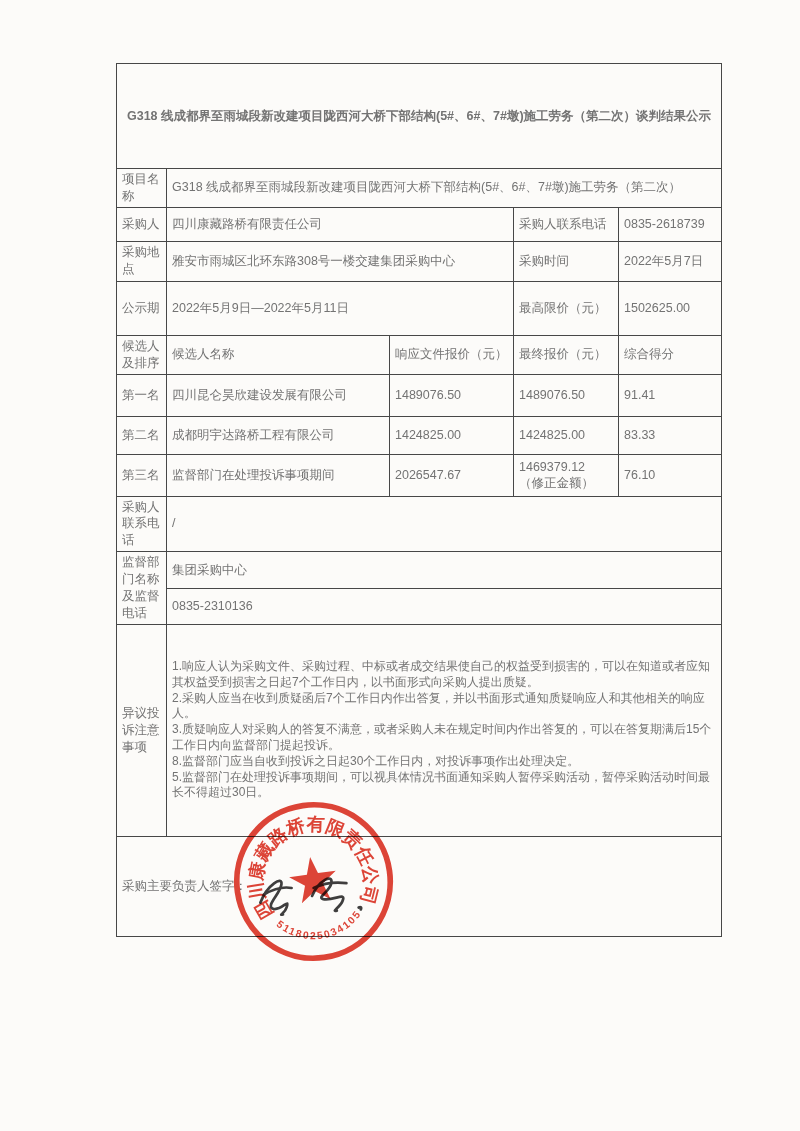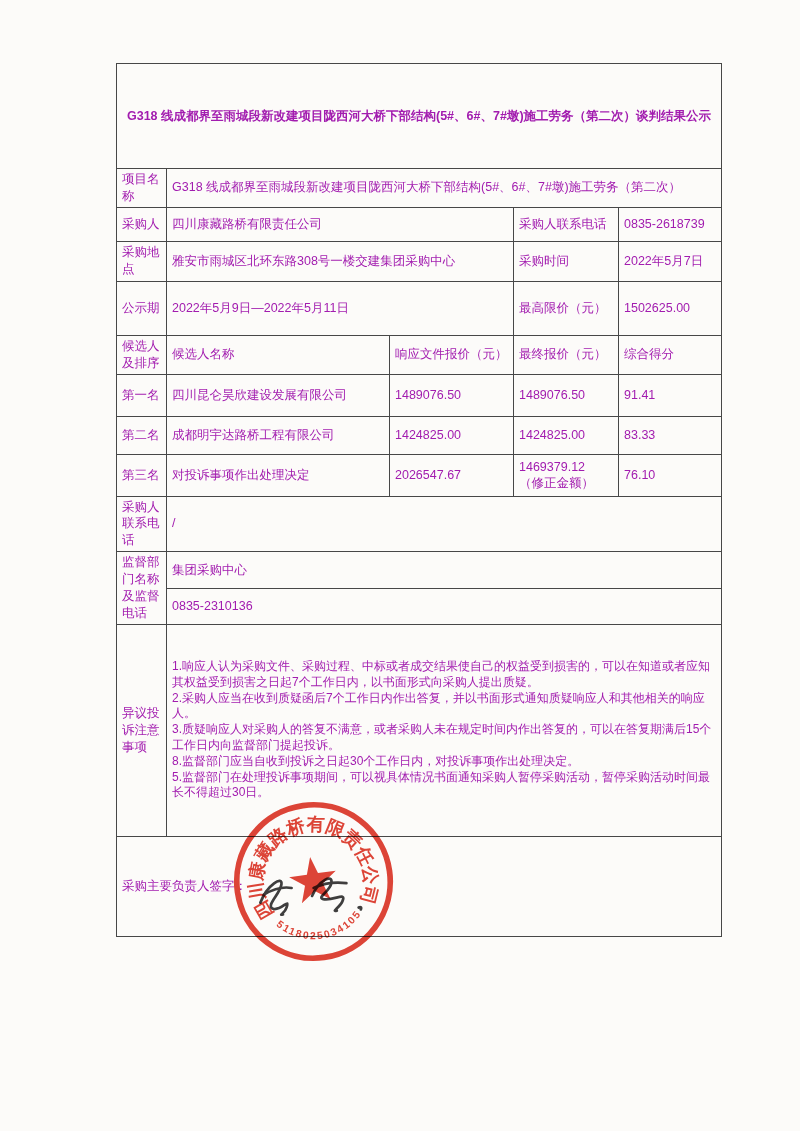--- a/index.html
+++ b/index.html
@@ -14,21 +14,21 @@
   table.main{
     position:absolute;left:116px;top:63px;
     width:605px;table-layout:fixed;border-collapse:collapse;
     background:transparent;
   }
   table.main td{
     border:1.6px solid #474747;
     padding:2px 5px;
     font-size:12.5px;line-height:1.35;
     vertical-align:middle;
-    color:#a21caf;
+    color:#737373;
     word-break:break-all;
   }
   td.title-cell{
     height:100px;text-align:center;font-weight:bold;
     font-size:17px;line-height:1.65;padding:4px 26px;color:#171717;
   }
   td.lbl{text-align:left;padding:2px 4px;}
   td.c{text-align:left;}
   td.l{text-align:left;padding-left:9px;}
   td.small{font-size:12px;}
@@ -117,21 +117,21 @@
     </tr>
     <tr style="height:38px">
       <td class="c">第二名</td>
       <td class="c">成都明宇达路桥工程有限公司</td>
       <td class="c">1424825.00</td>
       <td class="c">1424825.00</td>
       <td class="c">83.33</td>
     </tr>
     <tr style="height:42px">
       <td class="c">第三名</td>
-      <td class="c">对投诉事项作出处理决定</td>
+      <td class="c">监督部门在处理投诉事项期间</td>
       <td class="c">2026547.67</td>
       <td class="c two-line">
         <div>1469379.12</div>
         <div>（修正金额）</div>
       </td>
       <td class="c">76.10</td>
     </tr>
 
     <tr style="height:52px">
       <td class="lbl">采购人联系电话</td>

